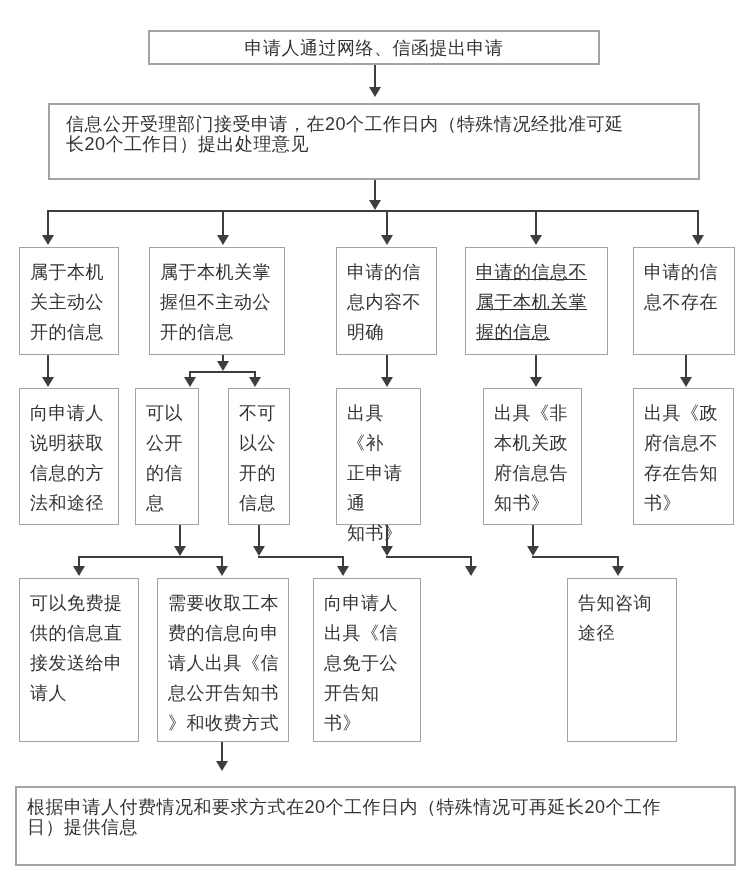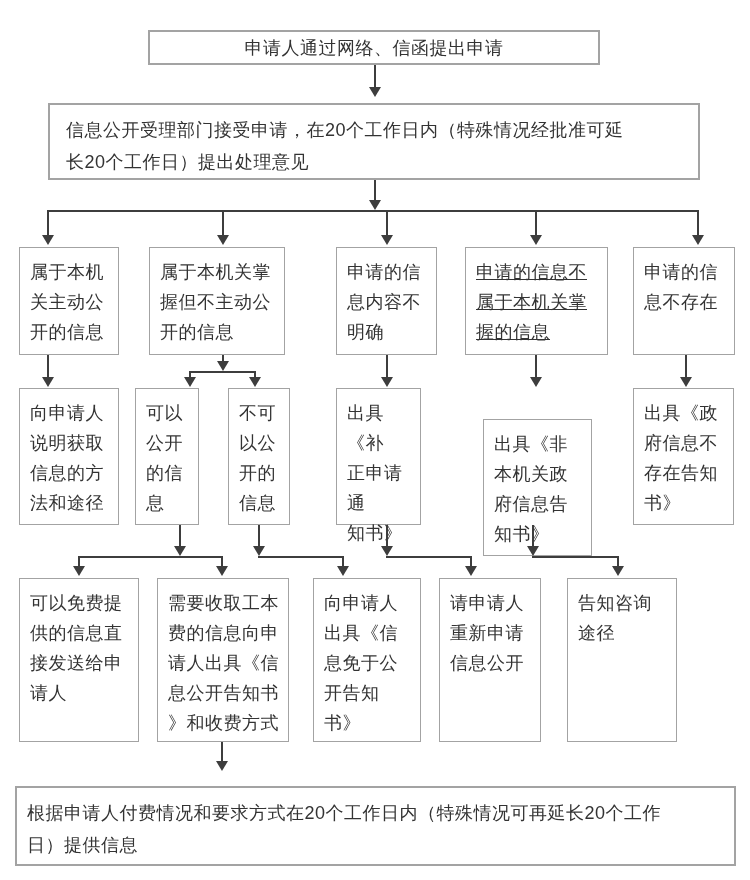--- a/index.html
+++ b/index.html
@@ -8,21 +8,21 @@
     font-family:"Liberation Sans","DejaVu Sans",sans-serif;
     color:#333333;
   }
   .box {
     position:absolute; box-sizing:border-box; background:#ffffff;
     border:1px solid #a3a3a3;
     font-size:18px; line-height:30px; letter-spacing:0.5px;
     padding:9px 6px 0 10px; white-space:pre-line; color:#333333;
   }
   .box.wide {
-    border-width:2px; line-height:32px; padding:9px 16px 0 16px;
+    border-width:2px; line-height:20px; padding:9px 16px 0 16px;
   }
   .box.titlebox {
     border-width:2px; display:flex; align-items:center; justify-content:center;
     padding:0; white-space:nowrap;
   }
   .vline { position:absolute; width:2px; background:#3d3d3d; }
   .hline { position:absolute; height:2px; background:#3d3d3d; }
   .arr {
     position:absolute; width:0; height:0;
     border-left:6px solid transparent; border-right:6px solid transparent;
@@ -62,21 +62,21 @@
 公开
 的信
 息</div>
   <div class="box" style="left:228px;top:388px;width:62px;height:137px;">不可
 以公
 开的
 信息</div>
   <div class="box" style="left:336px;top:388px;width:85px;height:137px;">出具《补
 正申请通
 知书》</div>
-  <div class="box" style="left:483px;top:388px;width:109px;height:137px;margin-top:31px;">出具《非
+  <div class="box" style="left:483px;top:388px;width:99px;height:137px;">出具《非
 本机关政
 府信息告
 知书》</div>
   <div class="box" style="left:633px;top:388px;width:101px;height:137px;">出具《政
 府信息不
 存在告知
 书》</div>
 
   <div class="box" style="left:19px;top:578px;width:120px;height:164px;">可以免费提
 供的信息直
@@ -84,23 +84,20 @@
 请人</div>
   <div class="box" style="left:157px;top:578px;width:132px;height:164px;">需要收取工本
 费的信息向申
 请人出具《信
 息公开告知书
 》和收费方式</div>
   <div class="box" style="left:313px;top:578px;width:108px;height:164px;">向申请人
 出具《信
 息免于公
 开告知书》</div>
-  <div class="box" style="left:439px;top:578px;width:102px;height:164px;">请申请人
-重新申请
-信息公开</div>
   <div class="box" style="left:567px;top:578px;width:110px;height:164px;">告知咨询
 途径</div>
 
   <div class="box wide" style="left:15px;top:773px;width:721px;height:80px;padding-left:10px;margin-top:13px;">根据申请人付费情况和要求方式在20个工作日内（特殊情况可再延长20个工作
 日）提供信息</div>
 
   <div>
 
     <div class="vline" style="left:374px;top:65px;height:22px;"></div>
     <div class="arr" style="left:369px;top:87px;"></div>

